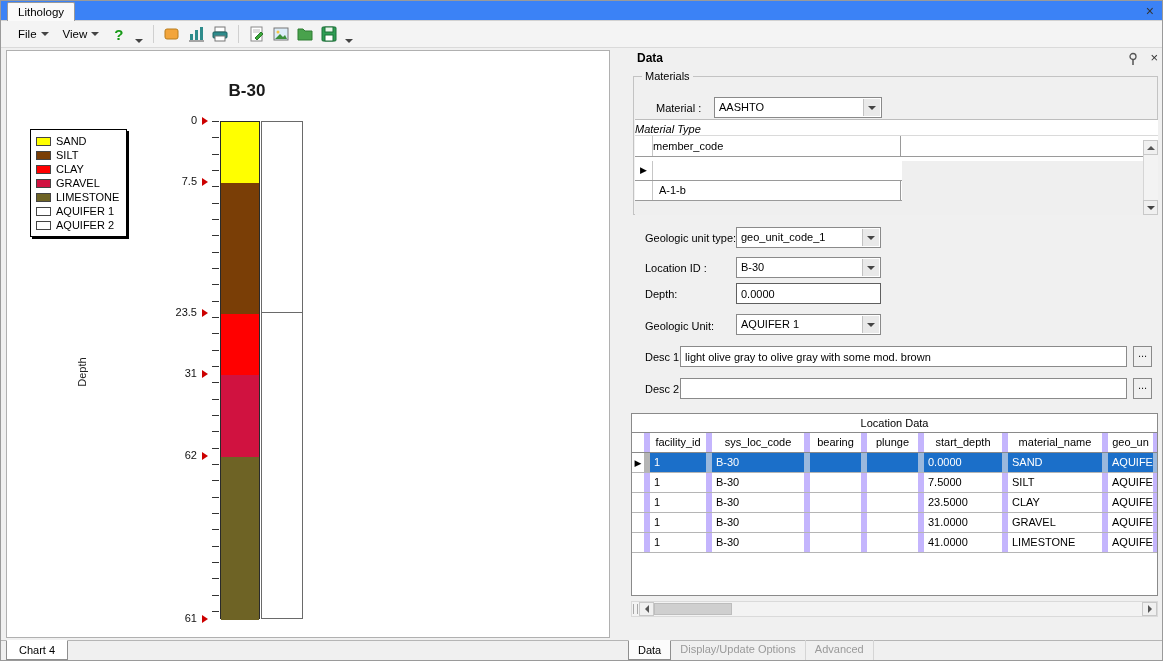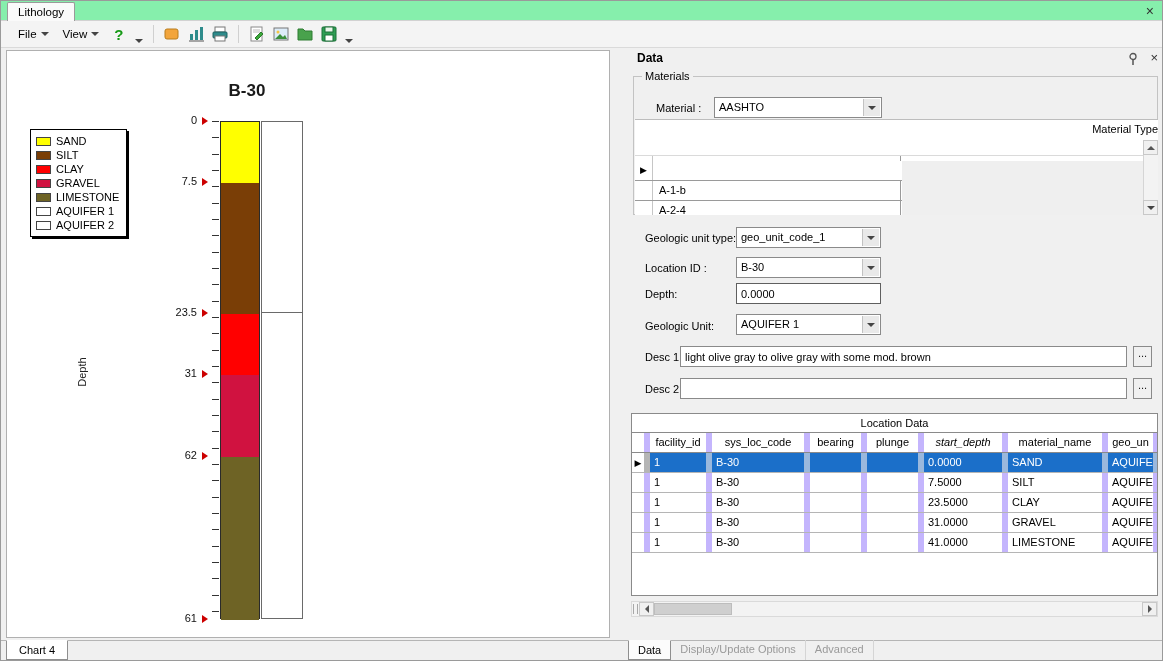--- a/index.html
+++ b/index.html
@@ -1,21 +1,21 @@
 <!DOCTYPE html>
 <html><head>
 <meta charset="utf-8">
 <style>
   * { box-sizing: border-box; margin: 0; padding: 0; }
   html,body { width:1163px; height:661px; }
   body { font-family:"Liberation Sans","DejaVu Sans",sans-serif; font-size:11px; color:#000; background:#f0f0f0; }
   .app { position:relative; width:1163px; height:661px; background:#f0f0f0; border:1px solid #9a9a9a; overflow:hidden; }
 
   
-  .titlebar { position:absolute; left:0; top:0; width:100%; height:20px; background:#86efac; border-bottom:1px solid #d2d2d2; }
+  .titlebar { position:absolute; left:0; top:0; width:100%; height:20px; background:#3b82f6; border-bottom:1px solid #d2d2d2; }
   .doc-tab { position:absolute; left:6px; top:1px; height:19px; line-height:18px; padding:0 10px; background:#fafafa; border:1px solid #9a9a9a; border-bottom:none; border-radius:2px 2px 0 0; font-size:11.5px; }
   .win-close { position:absolute; right:8px; top:1px; font-size:14px; color:#333; cursor:default; line-height:18px; }
 
   
   .tbar { position:absolute; left:0; top:20px; width:100%; height:27px; background:#f4f4f4; border-bottom:1px solid #dadada; display:flex; align-items:center; padding-left:10px; }
   .tb-menu { display:flex; align-items:center; gap:4px; padding:3px 7px; font-size:11.5px; border-radius:2px; }
   .tb-help { font-size:15px; font-weight:bold; color:#169a16; padding:0 8px; }
   .tb-grip { padding:0 4px; display:flex; align-items:flex-end; height:18px; }
   .tb-sep { width:1px; height:18px; background:#d0d0d0; margin:0 6px; }
   .tb-icon { width:20px; height:20px; display:inline-flex; align-items:center; justify-content:center; margin:0 2px; border-radius:2px; }
@@ -57,21 +57,21 @@
 
   .combo { position:absolute; height:21px; background:#fff; border:1px solid #8a8a8a; }
   .combo-text { position:absolute; left:4px; top:3px; right:20px; font-size:11px; white-space:nowrap; overflow:hidden; }
   .combo-btn { position:absolute; right:1px; top:1px; bottom:1px; width:17px; background:#e9e9e9; border-left:1px solid #c2c2c2; display:flex; align-items:center; justify-content:center; }
   .txt { position:absolute; height:21px; border:1px solid #5f5f5f; background:#fff; font-family:inherit; font-size:11px; padding:0 4px; }
   .txt.lite { border-color:#8a8a8a; }
   .dots-btn { position:absolute; width:19px; height:21px; background:#f0f0f0; border:1px solid #8a8a8a; text-align:center; line-height:13px; font-size:11px; color:#222; }
 
   
   .mgrid { position:absolute; left:1px; top:42px; width:523px; height:96px; background:#fff; border-top:1px solid #bdbdbd; overflow:hidden; }
-  .mg-title { height:36px; line-height:19px; text-align:right; border-bottom:1px solid #dadada; background:#fff; }
+  .mg-title { height:16px; line-height:19px; text-align:left; border-bottom:1px solid #dadada; background:#fff;font-style:italic; }
   .mg-head { display:flex; height:21px; border-bottom:1px solid #9a9a9a; background:#fff; }
   .mg-sel-h { width:18px; border-right:1px solid #c6c6c6; }
   .mg-col-h { width:248px; border-right:1px solid #9a9a9a; text-align:left; line-height:20px; }
   .mg-filler { position:absolute; left:0; top:41px; right:15px; bottom:0; background:#efefef; }
   .mg-rows { position:absolute; left:0; top:41px; width:267px; }
   .mg-row { display:flex; height:20px; background:#fff; border-bottom:1px solid #9a9a9a; }
   .mg-sel { width:18px; border-right:1px solid #c6c6c6; text-align:center; }
   .mg-cell { width:248px; border-right:1px solid #9a9a9a; padding-left:6px; line-height:19px; }
   .sel-arrow { font-size:9px; line-height:19px; color:#000; }
 
@@ -297,24 +297,20 @@
         </div>
         <div class="mg-filler"></div>
         <div class="mg-rows">
             <div class="mg-row">
               <div class="mg-sel"><span class="sel-arrow">▶</span></div>
             </div>
             <div class="mg-row">
               <div class="mg-sel"></div>
               <div class="mg-cell">A-1-b</div>
             </div>
-            <div class="mg-row">
-              <div class="mg-sel"></div>
-              <div class="mg-cell">A-2-4</div>
-            </div>
           </div>
         <div class="vscroll">
           <div class="sb-btn" style="top:0; right:0;">
               <i class="arr up"></i>
             </div>
           <div class="sb-btn" style="bottom:0; right:0;">
               <i class="arr down"></i>
             </div>
         </div>
       </div>
@@ -356,21 +352,21 @@
     <div class="dots-btn" style="left:504px; top:329px;">...</div>
 
     <div class="ltable">
       <div class="lt-title">Location Data</div>
       <div class="lt-head">
           <div class="lt-cell lt-sel" style="width: 18px;"></div>
           <div class="lt-cell" style="width: 62px;">facility_id</div>
           <div class="lt-cell" style="width: 98px;">sys_loc_code</div>
           <div class="lt-cell" style="width: 57px;">bearing</div>
           <div class="lt-cell" style="width: 57px;">plunge</div>
-          <div class="lt-cell" style="width: 84px; font-style: italic;">start_depth</div>
+          <div class="lt-cell" style="width: 84px;">start_depth</div>
           <div class="lt-cell" style="width: 100px;">material_name</div>
           <div class="lt-cell" style="width: 51px;">geo_un</div>
         </div>
       <div class="lt-body">
           <div class="lt-row selected" style="background: rgb(27, 111, 201);">
             <div class="lt-cell lt-sel" style="width: 18px;"><span class="sel-arrow">▶</span></div>
             <div class="lt-cell" style="width: 62px;">1</div>
             <div class="lt-cell" style="width: 98px;">B-30</div>
             <div class="lt-cell" style="width: 57px;"></div>
             <div class="lt-cell" style="width: 57px;"></div>

